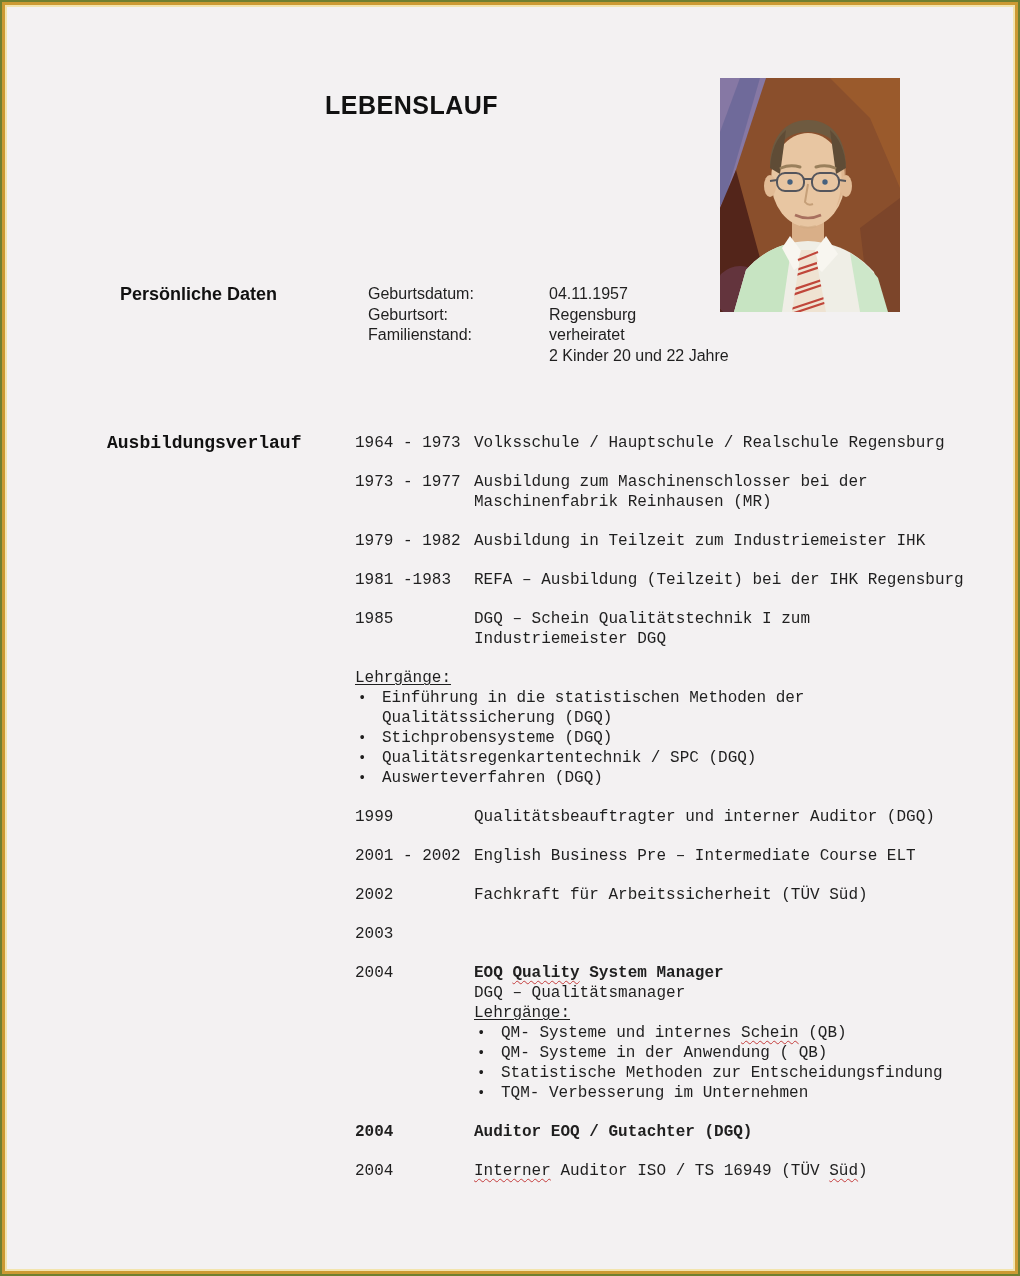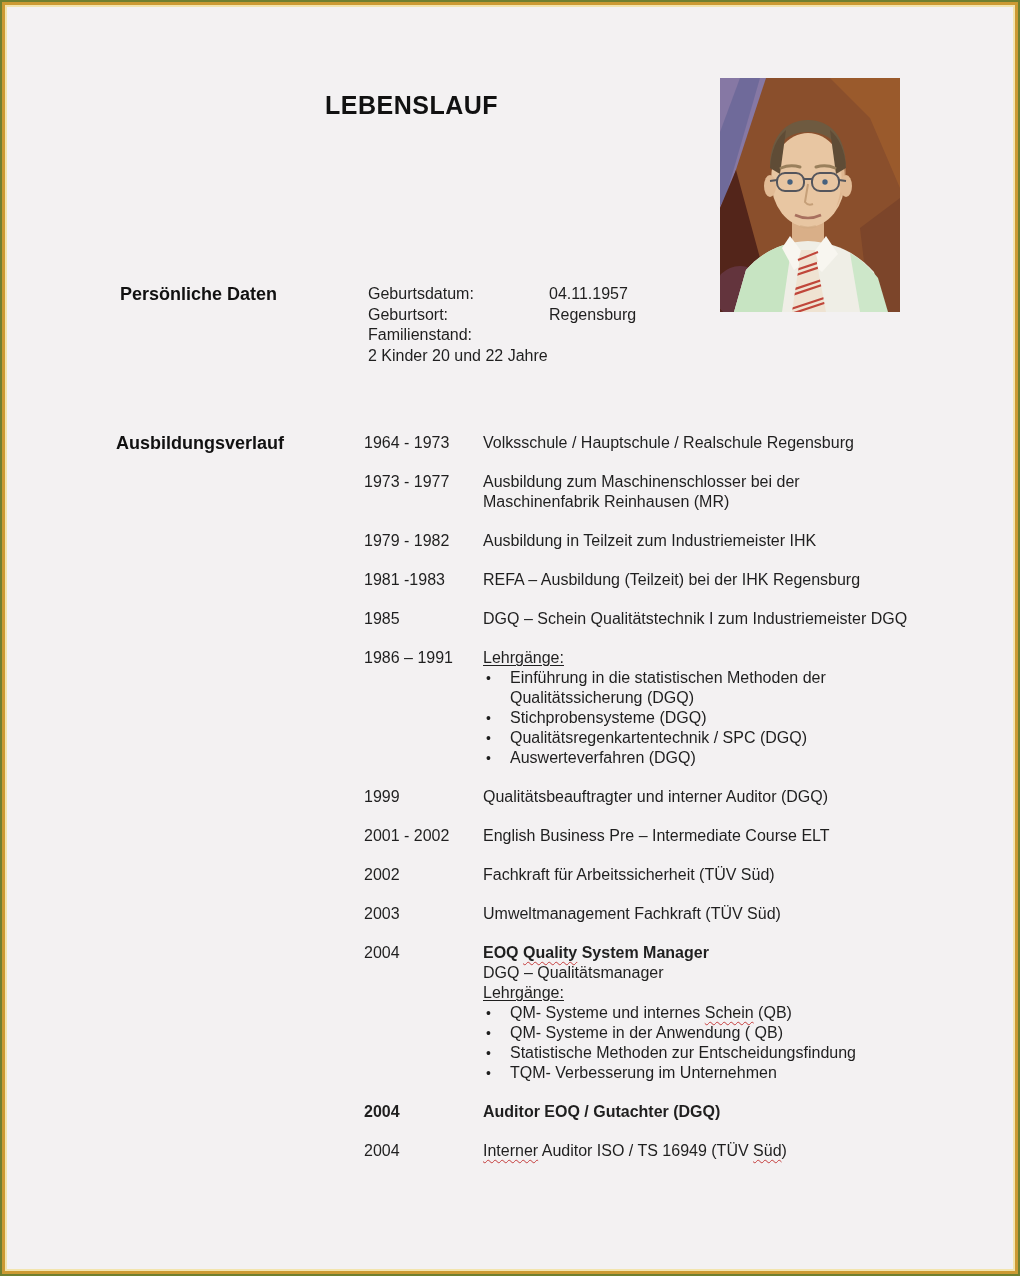--- a/index.html
+++ b/index.html
@@ -23,21 +23,21 @@
 
   h2 { font-size:18px; font-weight:bold; margin:0; color:#111; line-height:21px; }
 
   .personal { position:absolute; top:277px; left:93px; width:800px;margin-left:20px; }
   .personal h2 { position:absolute; left:0; top:0; white-space:nowrap; }
   .pgrid {
     margin-left:248px; display:grid; grid-template-columns:181px 1fr;
     line-height:20.5px;
   }
 
-  .education { position:absolute; top:426px; left:109px; width:860px; }
+  .education { position:absolute; top:426px; left:100px; width:860px;font-family:Liberation Mono, monospace; }
   .education h2 { position:absolute; left:0; top:0; white-space:nowrap; }
   .entries { margin-left:248px; }
   .entry { display:flex; margin-bottom:19px; line-height:20px; }
   .entry.bold { font-weight:bold; }
   .period { flex:0 0 119px; width:119px; }
   .desc { flex:1; }
   .line { line-height:20px; }
   .bold-line { font-weight:bold; }
   .bullet { display:flex; }
   .dot { flex:0 0 27px; width:27px; padding-left:3px; box-sizing:border-box; font-size:14px; }
@@ -117,20 +117,21 @@
   </div>
 
   <section class="personal">
     <h2>Persönliche Daten</h2>
     <div class="pgrid">
       <div>Geburtsdatum:</div>
       <div>04.11.1957</div>
       <div>Geburtsort:</div>
       <div>Regensburg</div>
       <div>Familienstand:</div>
+      <div>verheiratet</div>
       <div></div>
       <div>2 Kinder 20 und 22 Jahre</div>
     </div>
   </section>
 
   <section class="education">
     <h2>Ausbildungsverlauf</h2>
     <div class="entries">
 
       <div class="entry">
@@ -163,21 +164,20 @@
       </div>
 
       <div class="entry">
         <div class="period">1985</div>
         <div class="desc">
             <div class="line">DGQ – Schein Qualitätstechnik I zum Industriemeister DGQ</div>
           </div>
       </div>
 
       <div class="entry">
-        <div class="period">1986 – 1991</div>
         <div class="desc">
           <div class="line"><span class="u">Lehrgänge:</span></div>
           <div class="bullet">
             <span class="dot">•</span>
             <div>
               <div class="line">Einführung in die statistischen Methoden der</div>
               <div class="line">Qualitätssicherung (DGQ)</div>
             </div>
           </div>
           <div class="bullet">
@@ -211,23 +211,20 @@
 
       <div class="entry">
         <div class="period">2002</div>
         <div class="desc">
             <div class="line">Fachkraft für Arbeitssicherheit (TÜV Süd)</div>
           </div>
       </div>
 
       <div class="entry">
         <div class="period">2003</div>
-        <div class="desc">
-            <div class="line">Umweltmanagement Fachkraft (TÜV Süd)</div>
-          </div>
       </div>
 
       <div class="entry">
         <div class="period">2004</div>
         <div class="desc">
           <div class="line bold-line"><span>EOQ </span><span class="sp">Quality</span><span> System Manager</span></div>
           <div class="line">DGQ – Qualitätsmanager</div>
           <div class="line"><span class="u">Lehrgänge:</span></div>
           <div class="bullet">
             <span class="dot">•</span>

